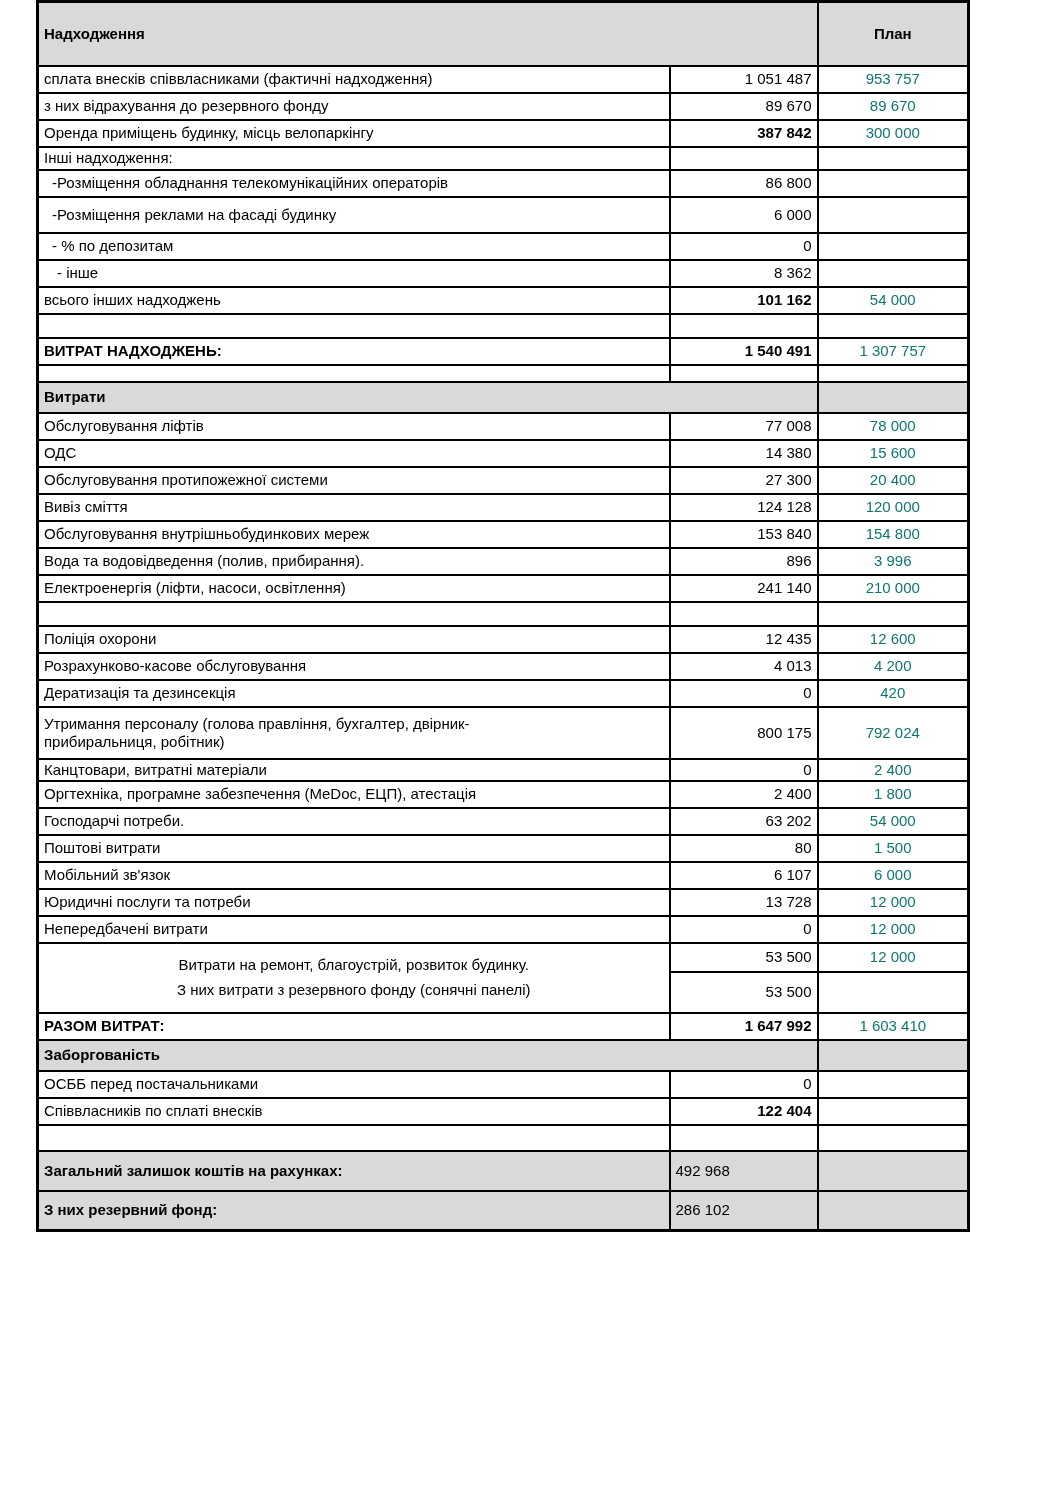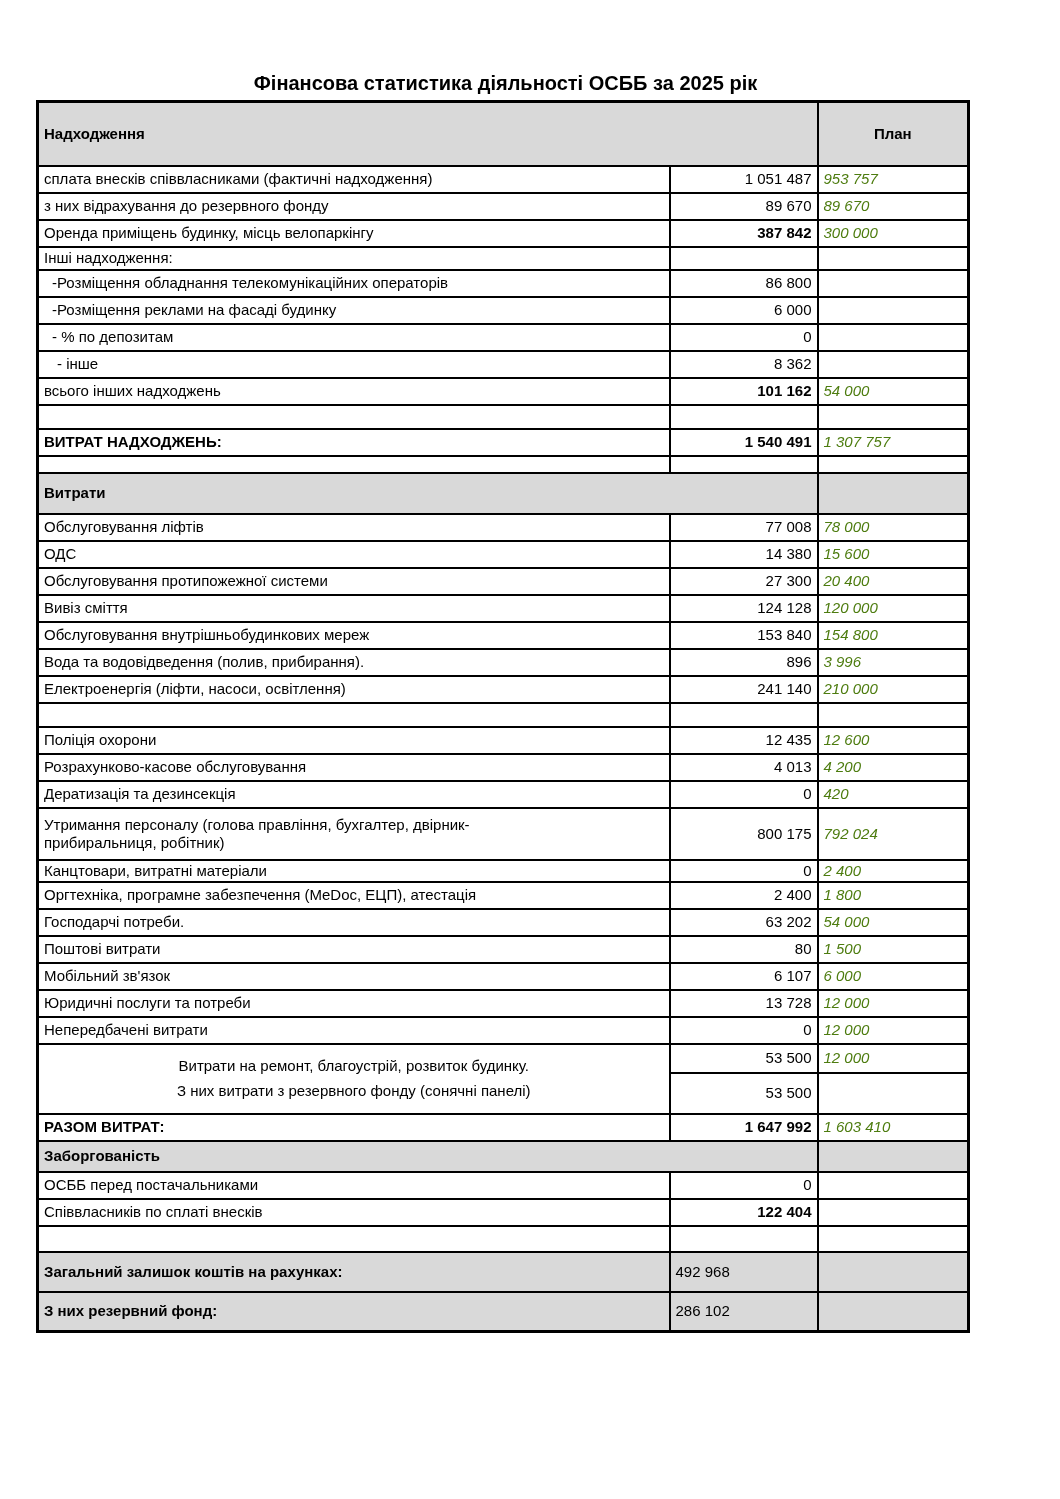--- a/index.html
+++ b/index.html
@@ -37,36 +37,35 @@
     border: 2px solid #000;
     padding: 1px 5px;
     font-size: 15px;
     line-height: 1.2;
     vertical-align: middle;
     overflow: hidden;
     white-space: pre-line;
   }
   td.lbl { text-align: left; }
   td.val { text-align: right; padding-right: 6px; }
-  td.plan { text-align: left; padding-right: 7px; color: #4d7c0f; font-style: italic; }
+  td.plan { text-align: center; padding-right: 7px; color: #0f766e; }
   td.gray { background: #d9d9d9; }
   td.hdr-lg { font-size: 21px; font-weight: bold; }
   td.hdr-sm { font-size: 19px; font-weight: bold; }
   td.plan-hdr { font-size: 15px; font-weight: bold; text-align: center; color: #000; }
   td.sum-lbl { font-size: 20px; font-weight: bold; }
   td.sum-val { font-size: 20px; font-weight: normal; text-align: left; padding-right: 6px; }
   td.merged-lbl { text-align: center; }
   td.merged-lbl .ln { display: block; margin: 7px 0; }
   .b { font-weight: bold; }
 </style>
 </head>
 <body>
 
 <div class="page">
-  <div class="doc-title">Фінансова статистика діяльності ОСББ за 2025 рік</div>
   <table class="fin">
     <colgroup>
       <col style="width:632px">
       <col style="width:148px">
       <col style="width:151px">
     </colgroup>
     <tbody id="fin-body">
         <tr style="height: 64px;">
           <td class="gray hdr-lg lbl" colspan="2">Надходження</td>
           <td class="gray plan-hdr">План</td>
@@ -89,21 +88,21 @@
         <tr style="height: 23px;">
           <td class="lbl">Інші надходження:</td>
           <td class="val"></td>
           <td class="plan"></td>
         </tr>
         <tr style="height: 27px;">
           <td class="lbl" style="padding-left: 13px;">-Розміщення обладнання телекомунікаційних операторів</td>
           <td class="val">86 800</td>
           <td class="plan"></td>
         </tr>
-        <tr style="height: 27px;">
+        <tr style="height: 36px;">
           <td class="lbl" style="padding-left: 13px;">-Розміщення реклами на фасаді будинку</td>
           <td class="val">6 000</td>
           <td class="plan"></td>
         </tr>
         <tr style="height: 27px;">
           <td class="lbl" style="padding-left: 13px;">- % по депозитам</td>
           <td class="val">0</td>
           <td class="plan"></td>
         </tr>
         <tr style="height: 27px;">
@@ -124,21 +123,21 @@
         <tr style="height: 27px;">
           <td class="lbl b">ВИТРАТ НАДХОДЖЕНЬ:</td>
           <td class="val b">1 540 491</td>
           <td class="plan">1 307 757</td>
         </tr>
         <tr style="height: 17px;">
           <td class="lbl"></td>
           <td class="val"></td>
           <td class="plan"></td>
         </tr>
-        <tr style="height: 41px;">
+        <tr style="height: 31px;">
           <td class="gray hdr-sm lbl" colspan="2">Витрати</td>
           <td class="gray"></td>
         </tr>
         <tr style="height: 27px;">
           <td class="lbl">Обслуговування ліфтів</td>
           <td class="val">77 008</td>
           <td class="plan">78 000</td>
         </tr>
         <tr style="height: 27px;">
           <td class="lbl">ОДС</td>

